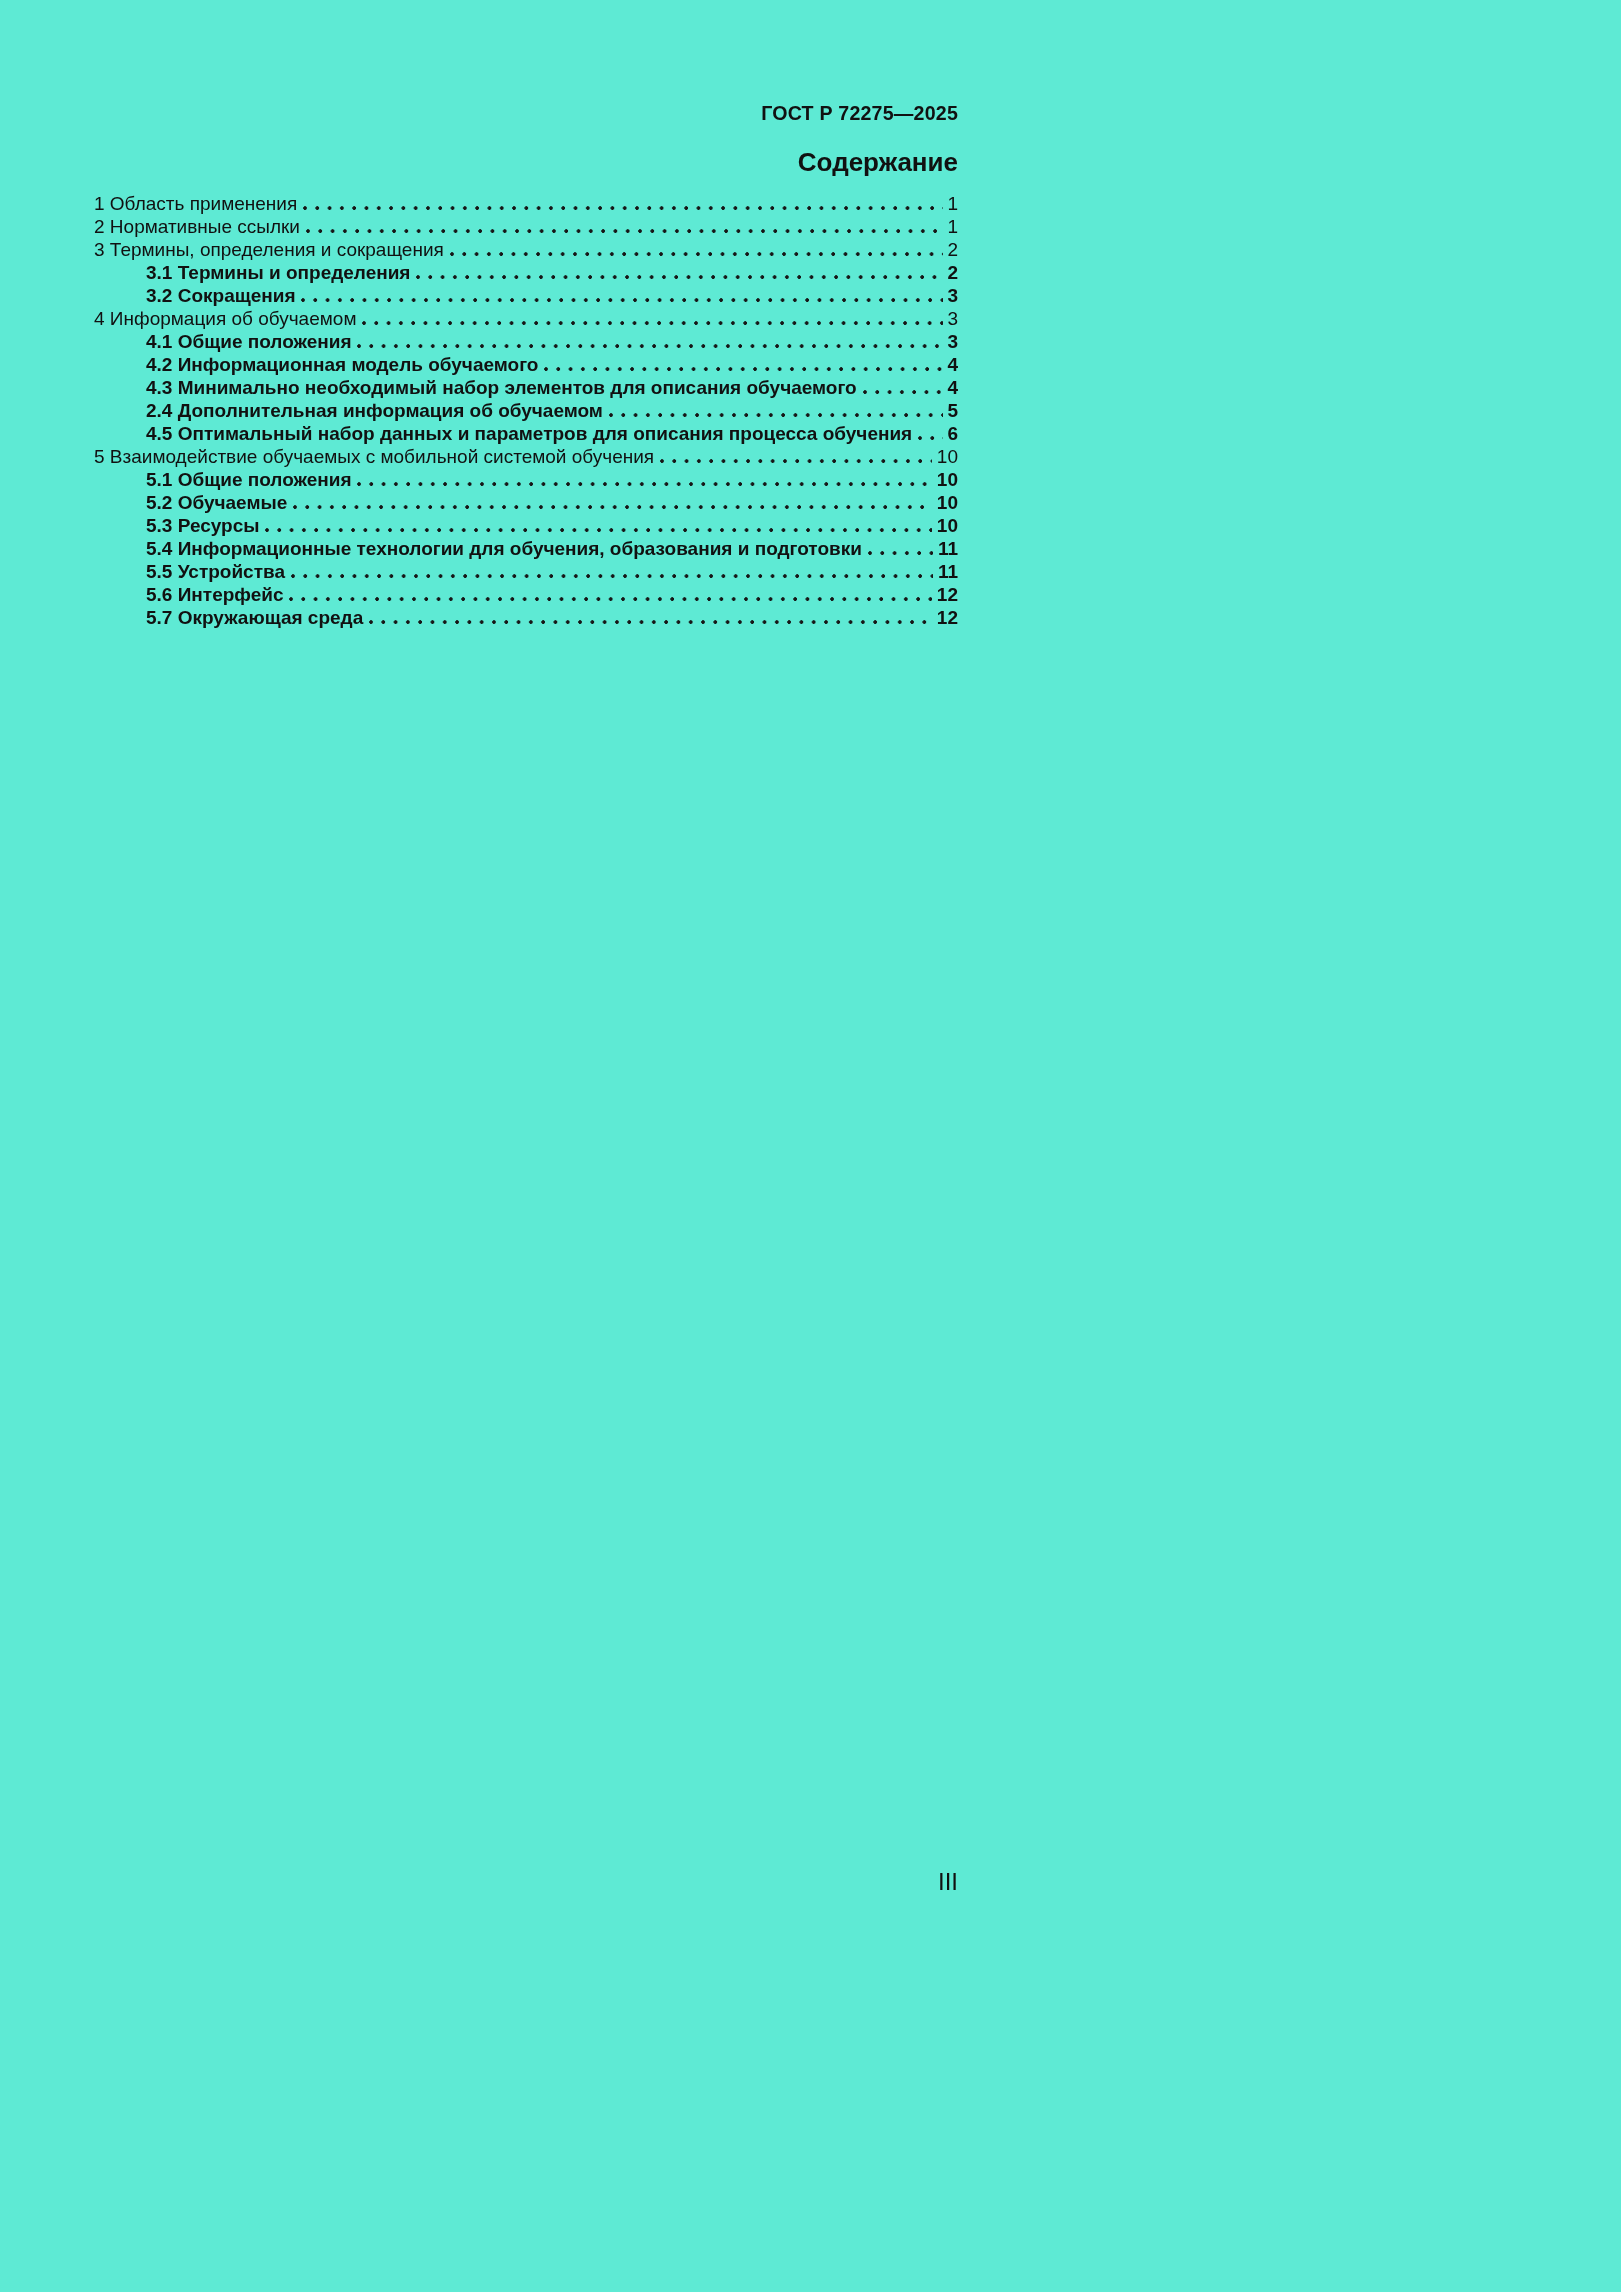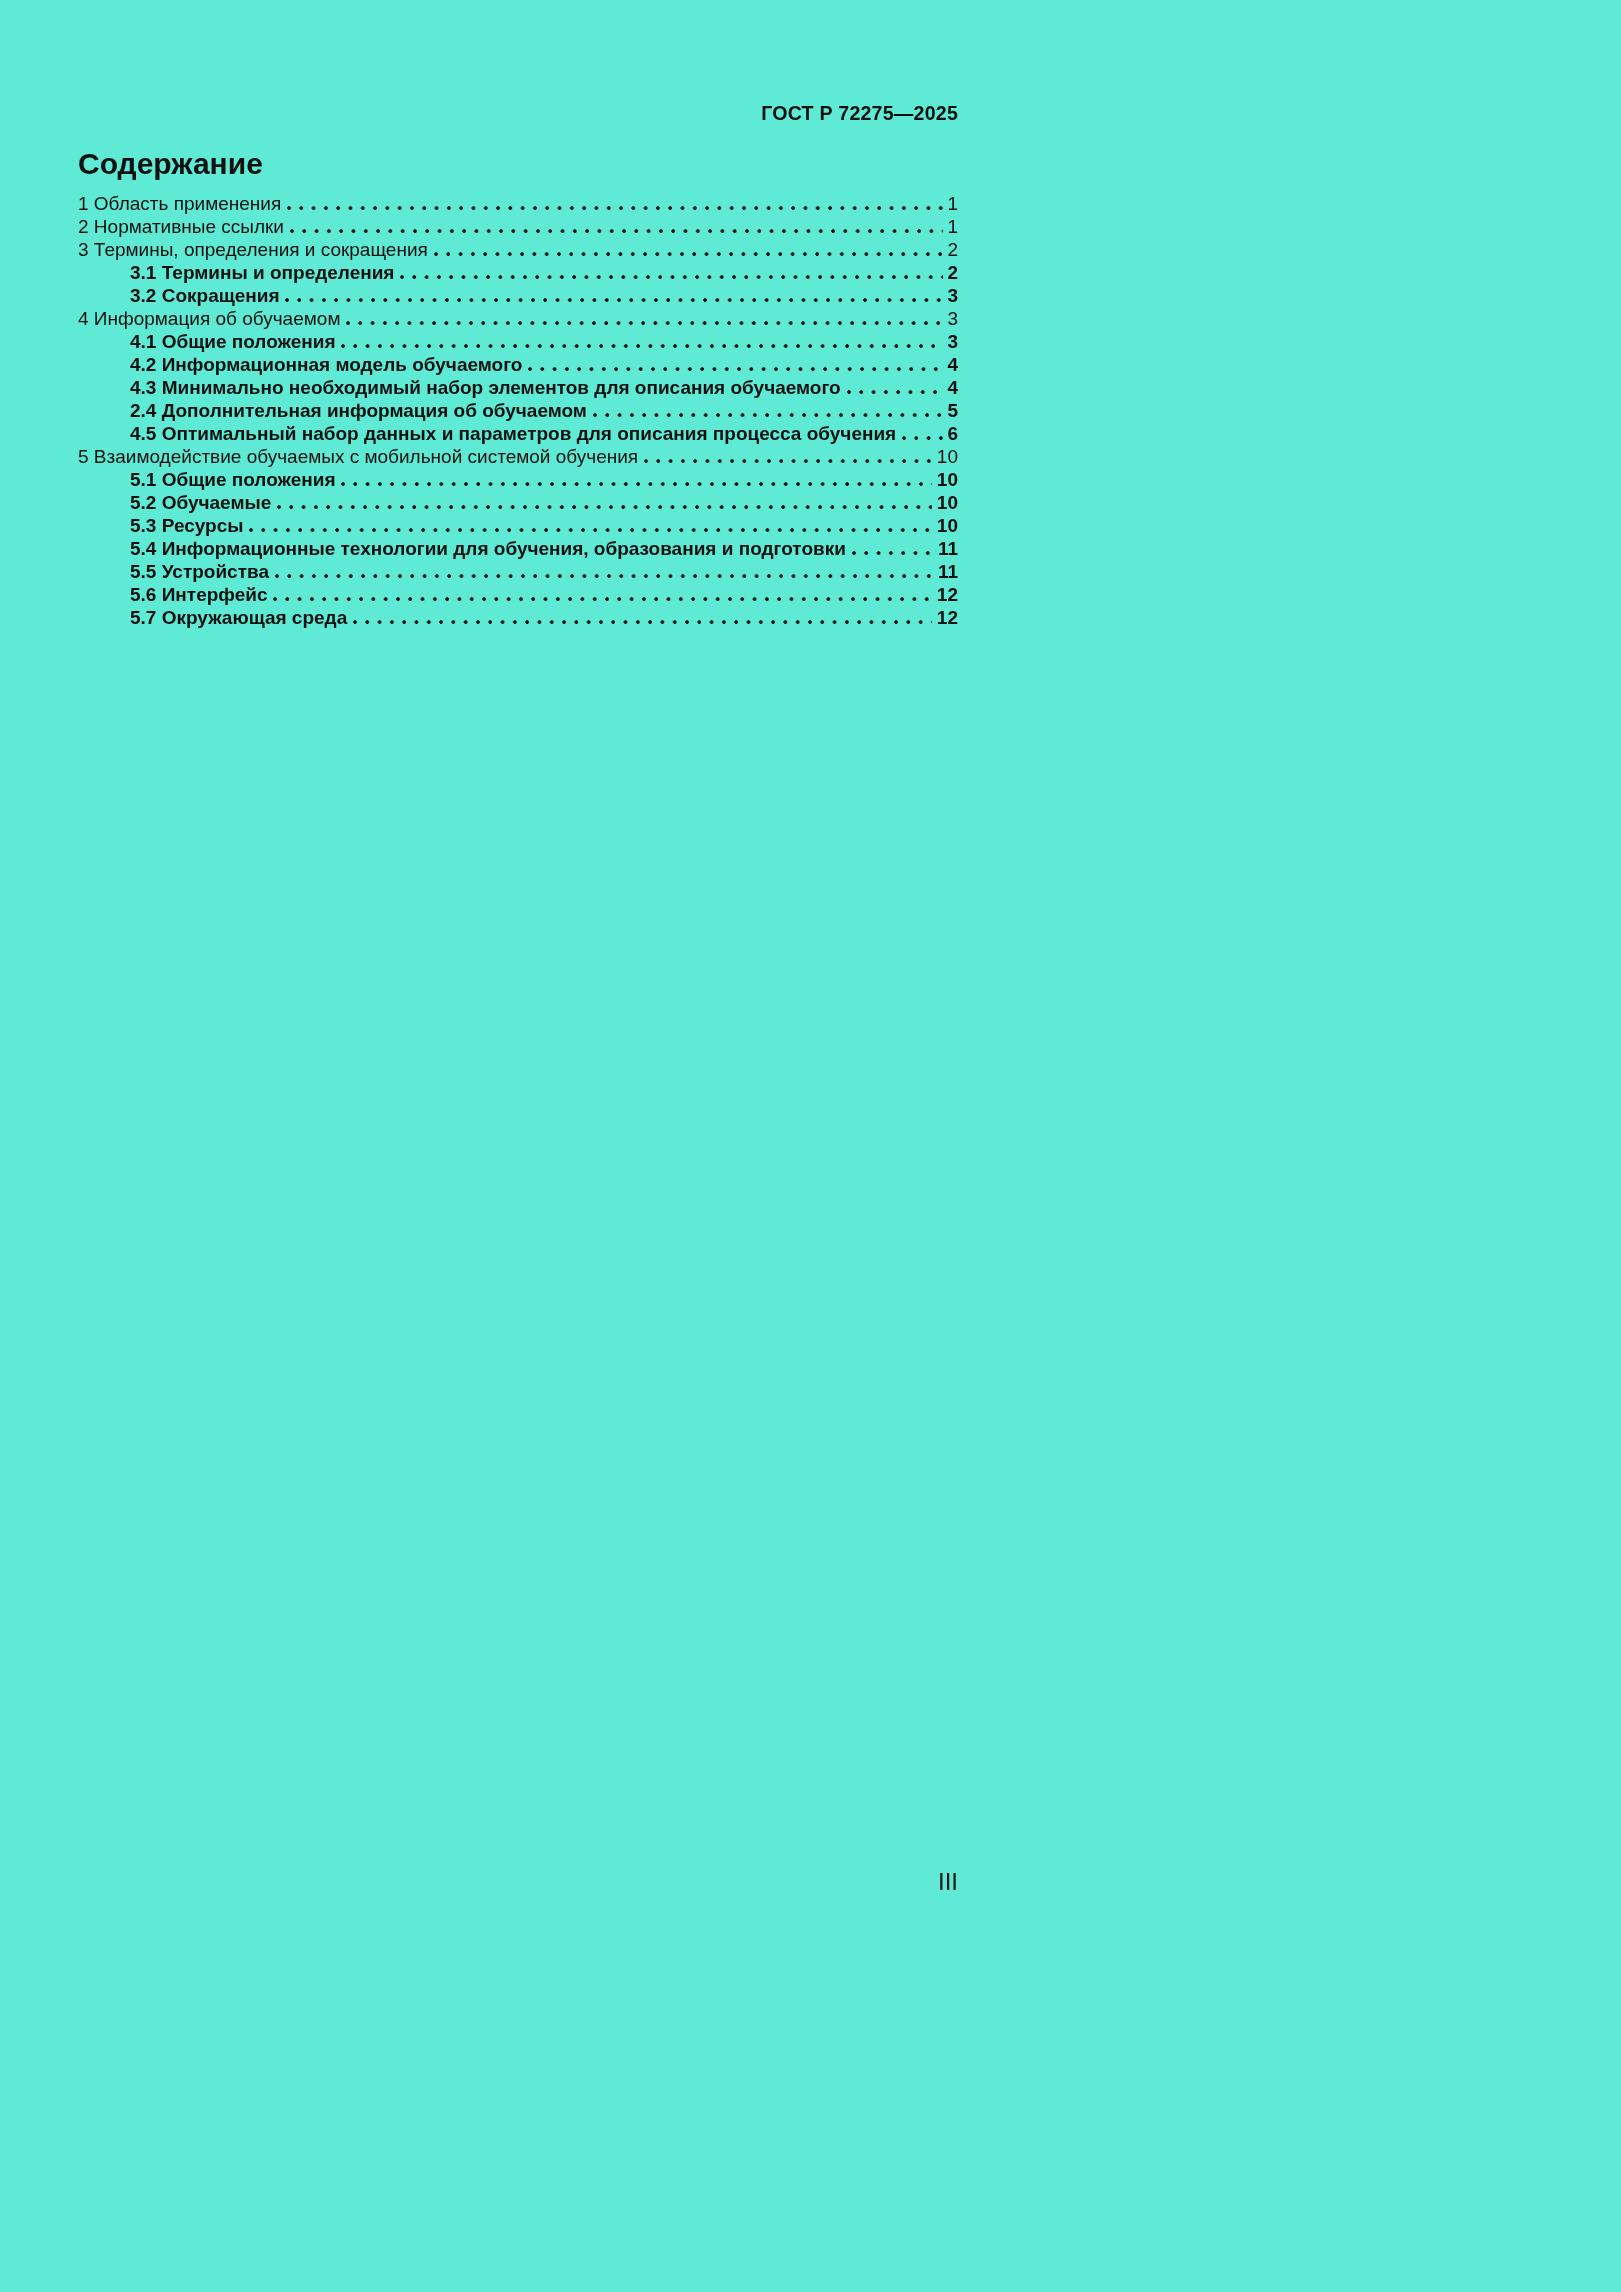--- a/index.html
+++ b/index.html
@@ -29,23 +29,23 @@
     font-weight: bold;
     font-size: 19.6px;
     letter-spacing: 0.2px;
   }
 
   .doc-title {
     position: absolute;
     top: 147px;
     left: 78px;
     width: 880px;
-    text-align: left;
+    text-align: right;
     font-weight: bold;
-    font-size: 30px;
+    font-size: 26px;
   }
 
   .toc {
     position: absolute;
     top: 192px;
     left: 78px;
     width: 880px;
     font-size: 19px;
   }
 
@@ -56,20 +56,21 @@
     white-space: nowrap;
   }
 
   .toc-row.indent-1 {
     padding-left: 52px;
     font-weight: bold;
   }
 
   .toc-label {
     flex: 0 0 auto;
+    margin-left: 16px;
   }
 
   .leader {
     flex: 1 1 auto;
     min-width: 19.6px;
     height: 3.9px;
     margin: 0 4.9px 0 5.9px;
     background-image: radial-gradient(circle at 2px 2px, #161616 1.5px, transparent 2.1px);
     background-size: 12.3px 3.9px;
     background-repeat: repeat-x;

